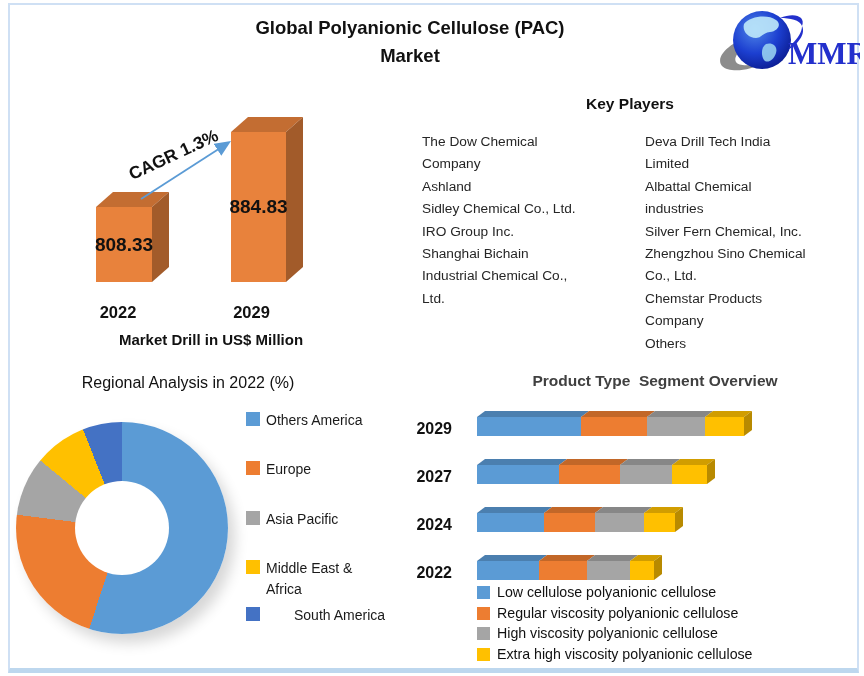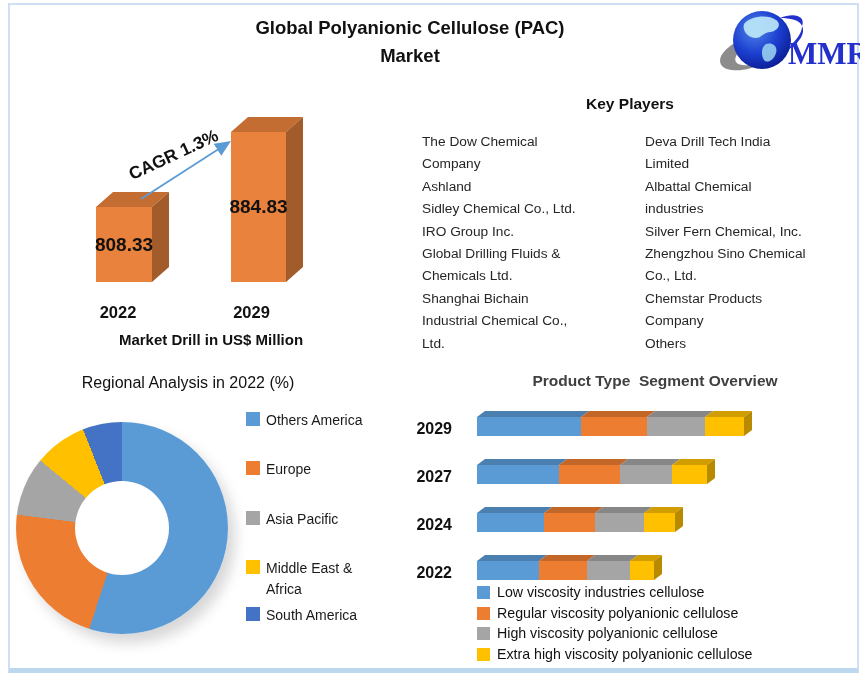--- a/index.html
+++ b/index.html
@@ -88,22 +88,20 @@
   </div>
   <div class="abs caption">Market Drill in US$ Million</div>
 
   <div class="abs kp-heading">Key Players</div>
   <div id="kpCol1" class="abs kp-col" style="left:422px; width:205px;">
       <div class="company">The Dow Chemical
 Company</div>
       <div class="company">Ashland</div>
       <div class="company">Sidley Chemical Co., Ltd.</div>
       <div class="company">IRO Group Inc.</div>
-      <div class="company">Global Drilling Fluids &amp;
-Chemicals Ltd.</div>
       <div class="company">Shanghai Bichain
 Industrial Chemical Co.,
 Ltd.</div>
     </div>
   <div id="kpCol2" class="abs kp-col" style="left:645px; width:215px;">
       <div class="company">Deva Drill Tech India
 Limited</div>
       <div class="company">Albattal Chemical
 industries</div>
       <div class="company">Silver Fern Chemical, Inc.</div>
@@ -128,21 +126,21 @@
       </div>
       <div class="legend-item" style="top: 105px; left: 0px;">
         <span class="legend-swatch" style="background: rgb(165, 165, 165);"></span>
         <span class="legend-label">Asia Pacific</span>
       </div>
       <div class="legend-item" style="top: 154px; left: 0px;">
         <span class="legend-swatch" style="background: rgb(255, 192, 0);"></span>
         <span class="legend-label">Middle East &amp;
 Africa</span>
       </div>
-      <div class="legend-item" style="top: 201px; left: 0px;">
+      <div class="legend-item" style="top: 201px; left: 0px; gap: 28px;">
         <span class="legend-swatch" style="background: rgb(68, 114, 196);"></span>
         <span class="legend-label">South America</span>
       </div>
     </div>
 
   <div class="abs pt-heading">Product Type  Segment Overview</div>
   <div id="ptBars">
       <div class="abs bar-row-label" style="left: 414px; top: 420px;">2029</div>
       <svg width="300" height="28" class="abs" style="left: 477px; top: 411px;">
         <polygon points="0,6 8,0 112,0 104,6" fill="rgb(75,127,175)"></polygon>
@@ -188,21 +186,21 @@
         <polygon points="110,6 118,0 161,0 153,6" fill="rgb(135,135,135)"></polygon>
         <rect x="110" y="6" width="43" height="19" fill="#A5A5A5"></rect>
         <polygon points="153,6 161,0 185,0 177,6" fill="rgb(209,157,0)"></polygon>
         <rect x="153" y="6" width="24" height="19" fill="#FFC000"></rect>
         <polygon points="177,6 185,0 185,19 177,25" fill="rgb(184,138,0)"></polygon>
       </svg>
     </div>
   <div id="ptLegend" class="abs pt-legend">
       <div class="row">
         <span class="sw" style="background: rgb(91, 155, 213);"></span>
-        <span class="lbl">Low viscosity industries cellulose</span>
+        <span class="lbl">Low cellulose polyanionic cellulose</span>
       </div>
       <div class="row">
         <span class="sw" style="background: rgb(237, 125, 49);"></span>
         <span class="lbl">Regular viscosity polyanionic cellulose</span>
       </div>
       <div class="row">
         <span class="sw" style="background: rgb(165, 165, 165);"></span>
         <span class="lbl">High viscosity polyanionic cellulose</span>
       </div>
       <div class="row">

